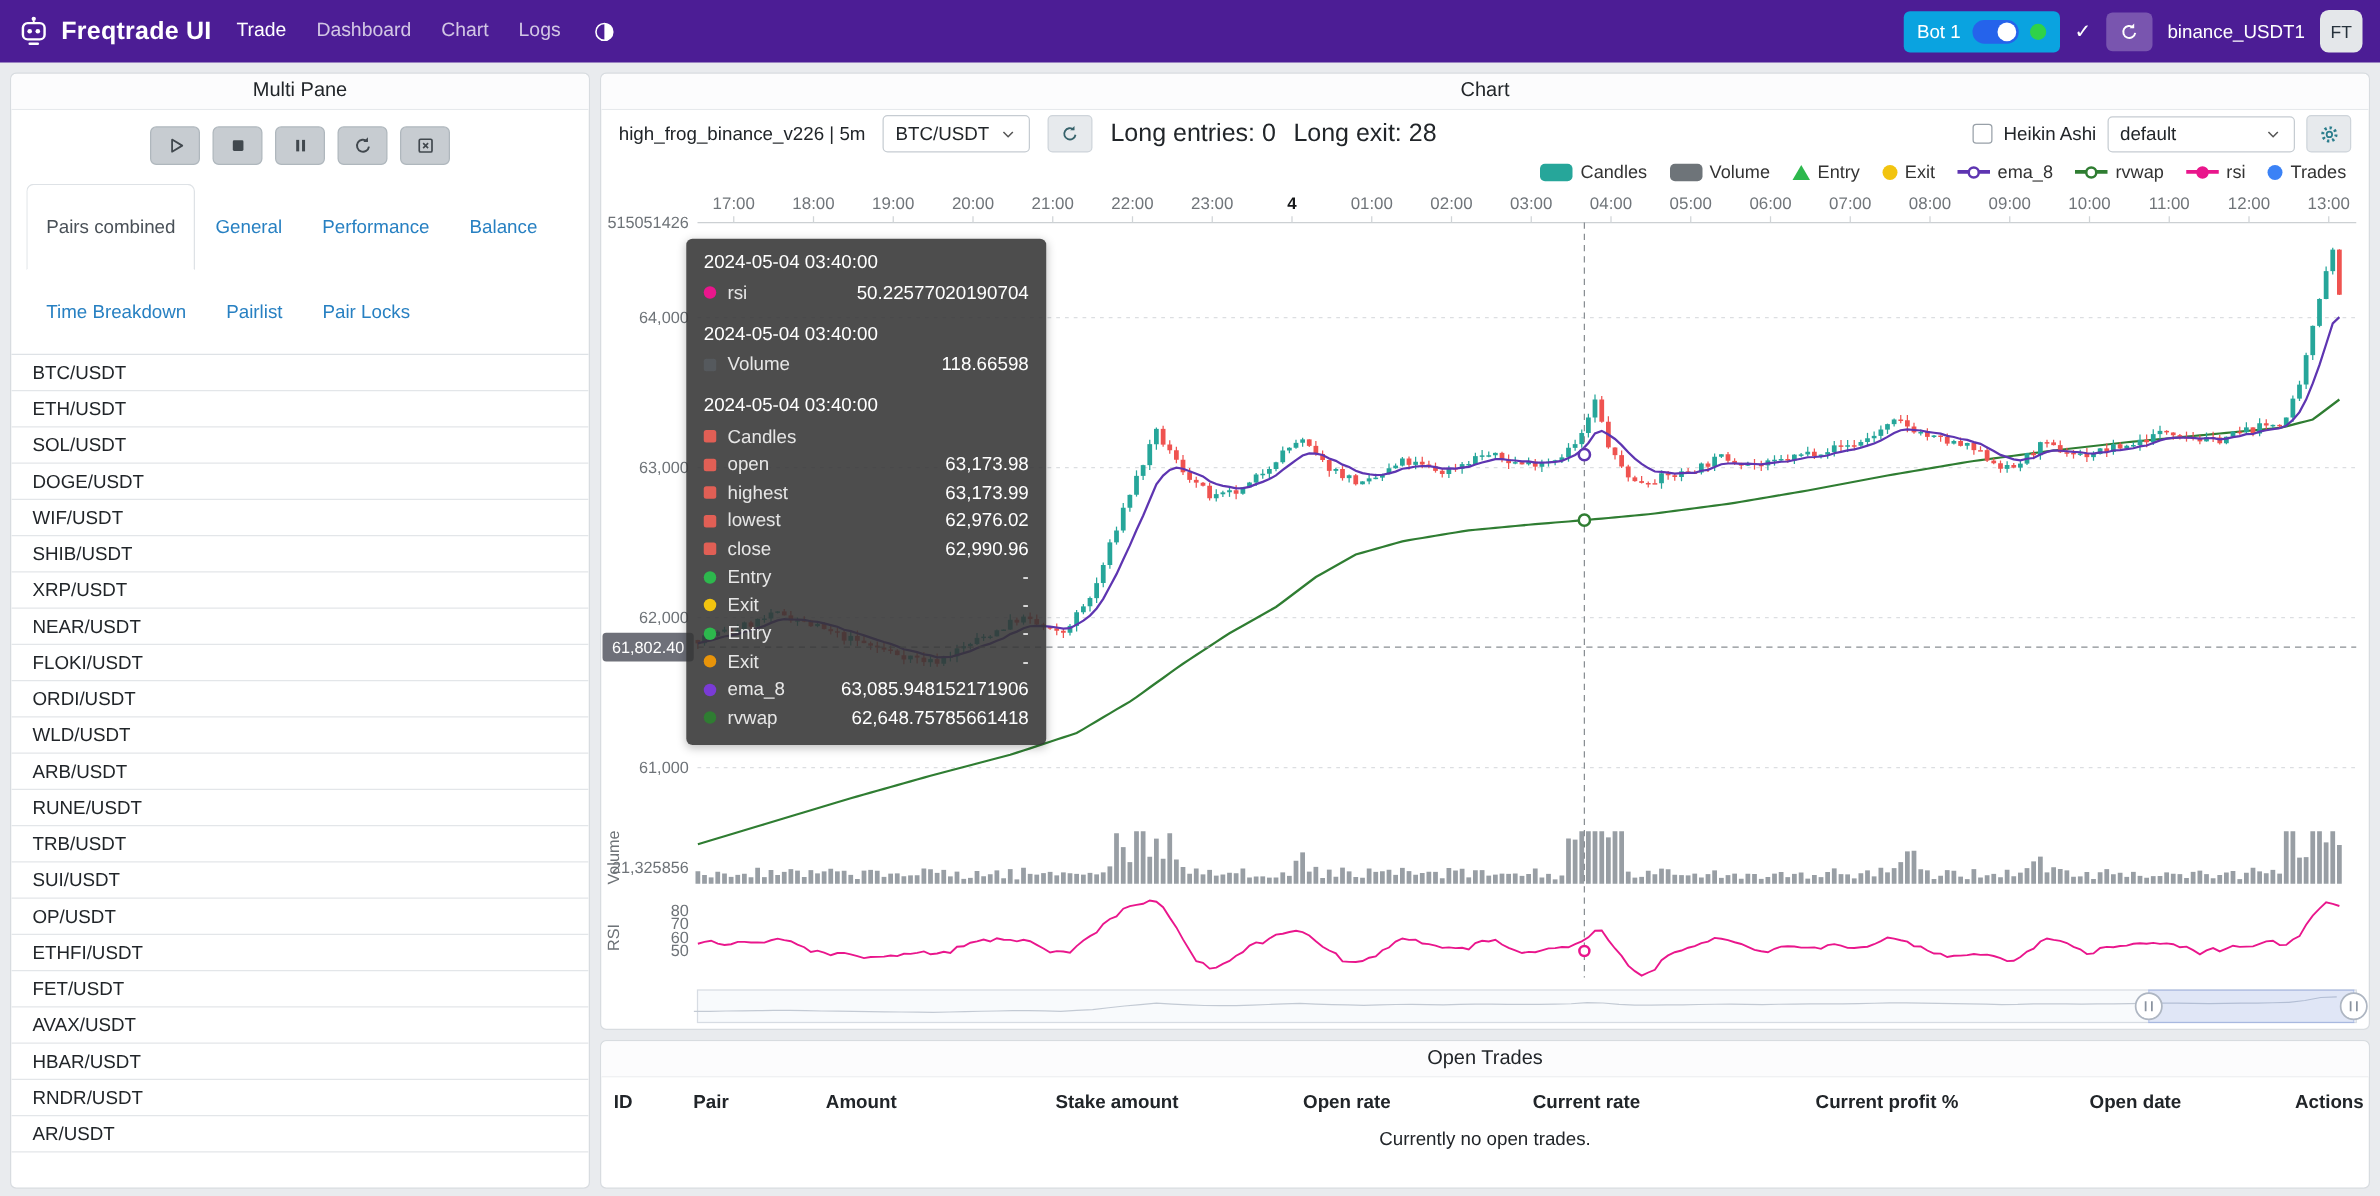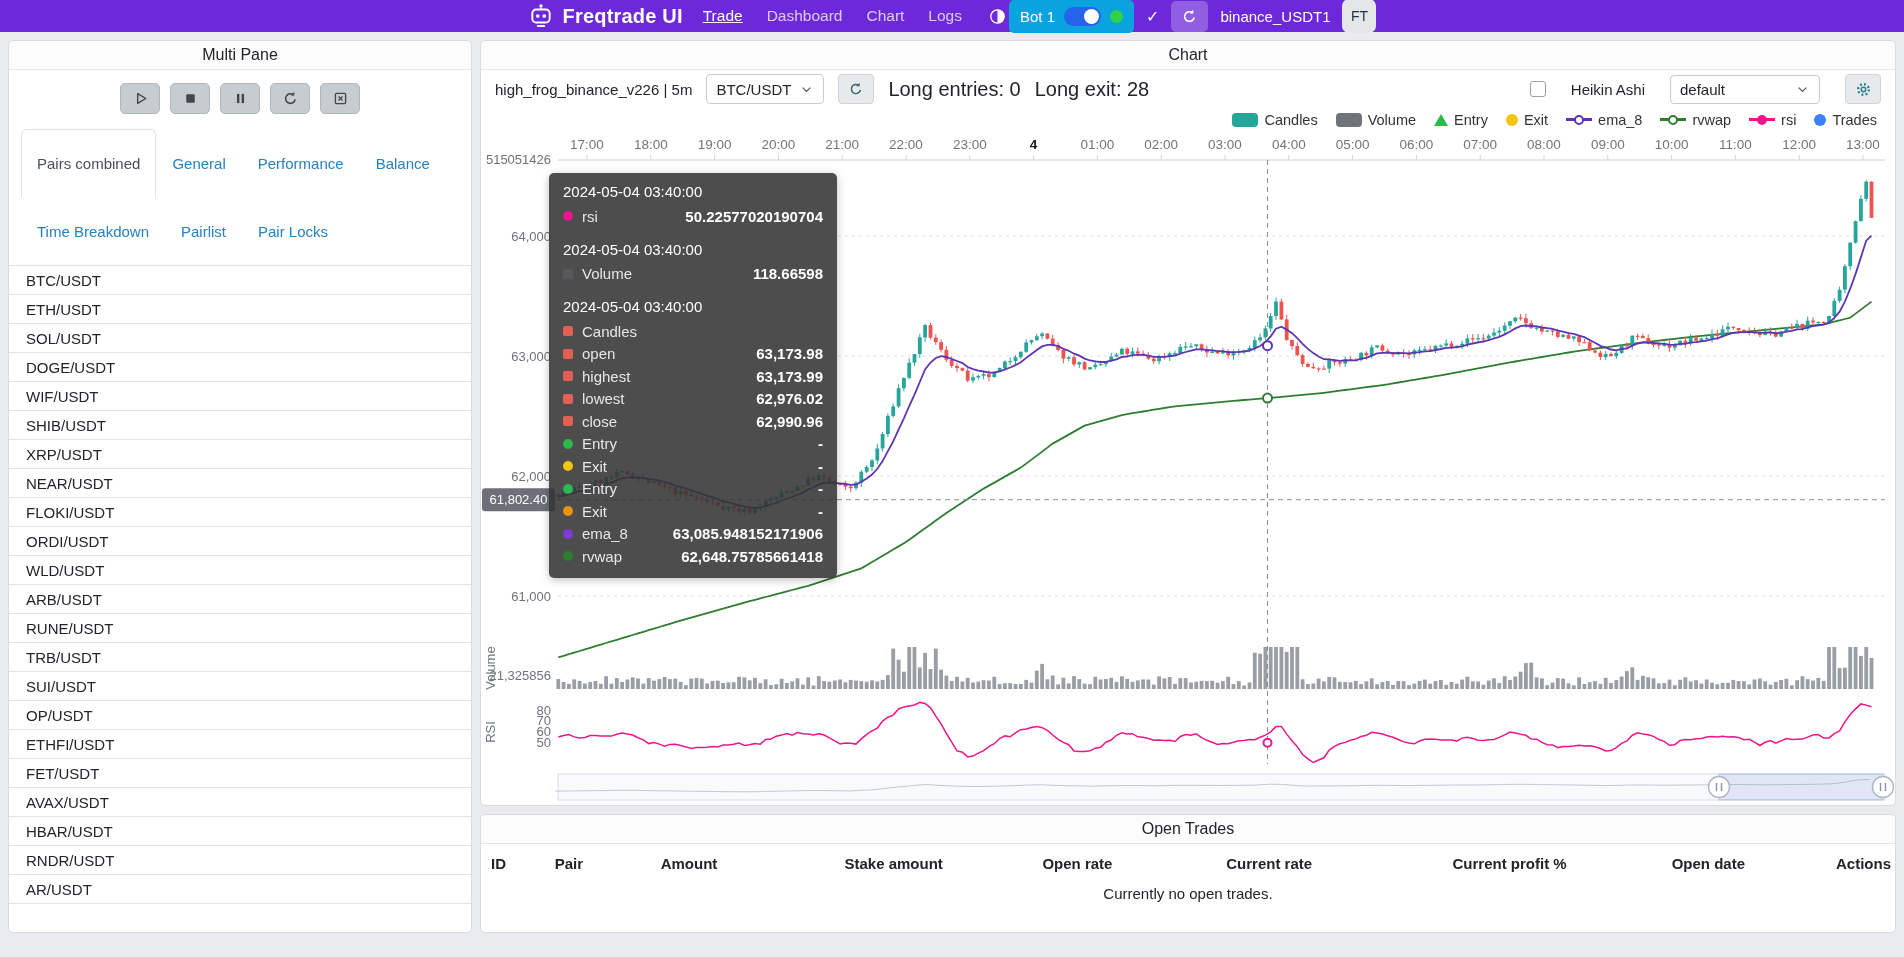--- a/index.html
+++ b/index.html
@@ -1,26 +1,26 @@
 <!DOCTYPE html>
 <html><head>
 <meta charset="utf-8">
 <style>
   *{box-sizing:border-box;margin:0;padding:0}
   html,body{width:1904px;height:957px;overflow:hidden}
   body{font-family:"Liberation Sans",sans-serif;background:#e9ebee;font-size:15px;color:#212529}
 
   
-  .navbar{height:32px;background:#6d28d9;display:flex;align-items:center;justify-content:center;padding:0 14px;color:#fff}
+  .navbar{height:50px;background:#4c1d95;display:flex;align-items:center;justify-content:space-between;padding:0 14px;color:#fff}
   .nav-left,.nav-right{display:flex;align-items:center}
   .brand-icon{display:flex;align-items:center}
   .brand{font-size:20px;font-weight:bold;margin:0 20px 0 9px;letter-spacing:.2px}
   .nav-links{display:flex;align-items:center}
   .nav-link{color:rgba(255,255,255,.75);margin-right:24px;font-size:15.5px;text-decoration:none;cursor:pointer}
-  .nav-link.active{color:#fff;text-decoration:underline}
+  .nav-link.active{color:#fff;}
   .theme-btn{background:none;border:none;cursor:pointer;display:flex;align-items:center;padding:2px}
   .nav-right{gap:12px}
   .bot-widget{background:#0aa3e0;border-radius:5px;height:33px;display:flex;align-items:center;gap:9px;padding:0 11px;font-size:15px;cursor:pointer}
   .bot-toggle{width:37px;height:19px;border-radius:10px;background:#2563eb;position:relative;display:inline-block;cursor:pointer}
   .bot-toggle .knob{position:absolute;right:2px;top:2px;width:15px;height:15px;background:#fff;border-radius:50%}
   .bot-dot{width:13px;height:13px;border-radius:50%;background:#2fd249;display:inline-block}
   .nav-check{font-size:16px}
   .nav-reload{width:37px;height:31px;border:none;border-radius:5px;background:rgba(255,255,255,.25);display:flex;align-items:center;justify-content:center;cursor:pointer}
   .nav-exchange{font-size:15px}
   .nav-avatar{width:34px;height:34px;border-radius:7px;background:#e4e7ea;color:#26323c;display:flex;align-items:center;justify-content:center;font-weight:normal;font-size:14px;cursor:pointer}
@@ -41,21 +41,21 @@
   .pair-row{padding:5.5px 17px;border-bottom:1px solid #e3e6e9;font-size:15px;cursor:pointer}
 
   
   .right-col{flex:1;display:flex;flex-direction:column;gap:8px;min-width:0}
   .chart-card{height:766px;position:relative;overflow:hidden}
   .chart-toolbar{display:flex;align-items:center;gap:14px;height:38px;padding:0 14px;font-size:15px}
   .select{height:30px;border:1px solid #c6ccd2;border-radius:4px;display:flex;align-items:center;gap:8px;padding:0 9px;font-size:15px;min-width:118px;justify-content:space-between;background:#fff;cursor:pointer}
   .plot-select{min-width:150px;height:29px}
   .tb-btn{width:36px;height:30px;background:#e7eaed;border:1px solid #ced4da;border-radius:4px;display:flex;align-items:center;justify-content:center;cursor:pointer}
   .entries{font-size:20px}
-  .toolbar-right{margin-left:auto;display:flex;align-items:center;gap:25px}
+  .toolbar-right{margin-left:auto;display:flex;align-items:center;gap:9px}
   .checkbox{width:16px;height:16px;border:1px solid #98a0a8;border-radius:3px;background:#fff;display:inline-block;cursor:pointer}
   .cb-label{font-size:15px}
   .legend{display:flex;justify-content:flex-end;align-items:center;gap:18px;height:23px;padding-right:18px;font-size:14.5px;color:#333}
   .lg-item{display:inline-flex;align-items:center;gap:6px;cursor:pointer}
   .lg-rect{width:26px;height:14px;border-radius:4px;display:inline-block}
   .lg-circle{width:12px;height:12px;border-radius:50%;display:inline-block}
   .lg-tri{width:0;height:0;border-left:7px solid transparent;border-right:7px solid transparent;border-bottom:12px solid #2db84d;display:inline-block}
   .lg-line{width:26px;height:2.5px;display:inline-block;position:relative}
   .lg-ring{position:absolute;left:50%;top:50%;transform:translate(-50%,-50%);width:10px;height:10px;border-radius:50%;background:#fff;border:2px solid}
   #chart-svg{display:block}
@@ -63,21 +63,21 @@
 
   
   .tooltip{position:absolute;left:68px;top:132px;width:288px;background:rgba(52,52,52,.88);border-radius:5px;padding:10px 14px;color:#fff;z-index:5;pointer-events:none;box-shadow:0 2px 8px rgba(0,0,0,.25)}
   .tt-section{margin-bottom:13px}
   .tt-section:last-child{margin-bottom:0}
   .tt-date{font-size:15px;margin-bottom:5px}
   .tt-row{display:flex;align-items:center;height:22.5px;font-size:15px}
   .tt-m{width:10px;height:10px;border-radius:50%;margin-right:9px;flex:none;display:inline-block}
   .tt-m.sq{border-radius:2px}
   .tt-label{color:#e6e6e6}
-  .tt-value{margin-left:auto;font-weight:bold}
+  .tt-value{margin-left:auto;font-weight:normal}
 
   
   .trades-card{flex:1;overflow:hidden}
   .trades-table{width:100%;border-collapse:collapse;table-layout:fixed;margin-top:4px}
   .trades-table th{font-size:15px;font-weight:bold;text-align:left;padding:7px 10px;white-space:nowrap;overflow:hidden}
   .trades-table th:last-child{text-align:right;padding-right:4px}
   .trades-table td.empty{text-align:center;font-size:15px;padding:6px}
 </style>
 </head>
 <body>

